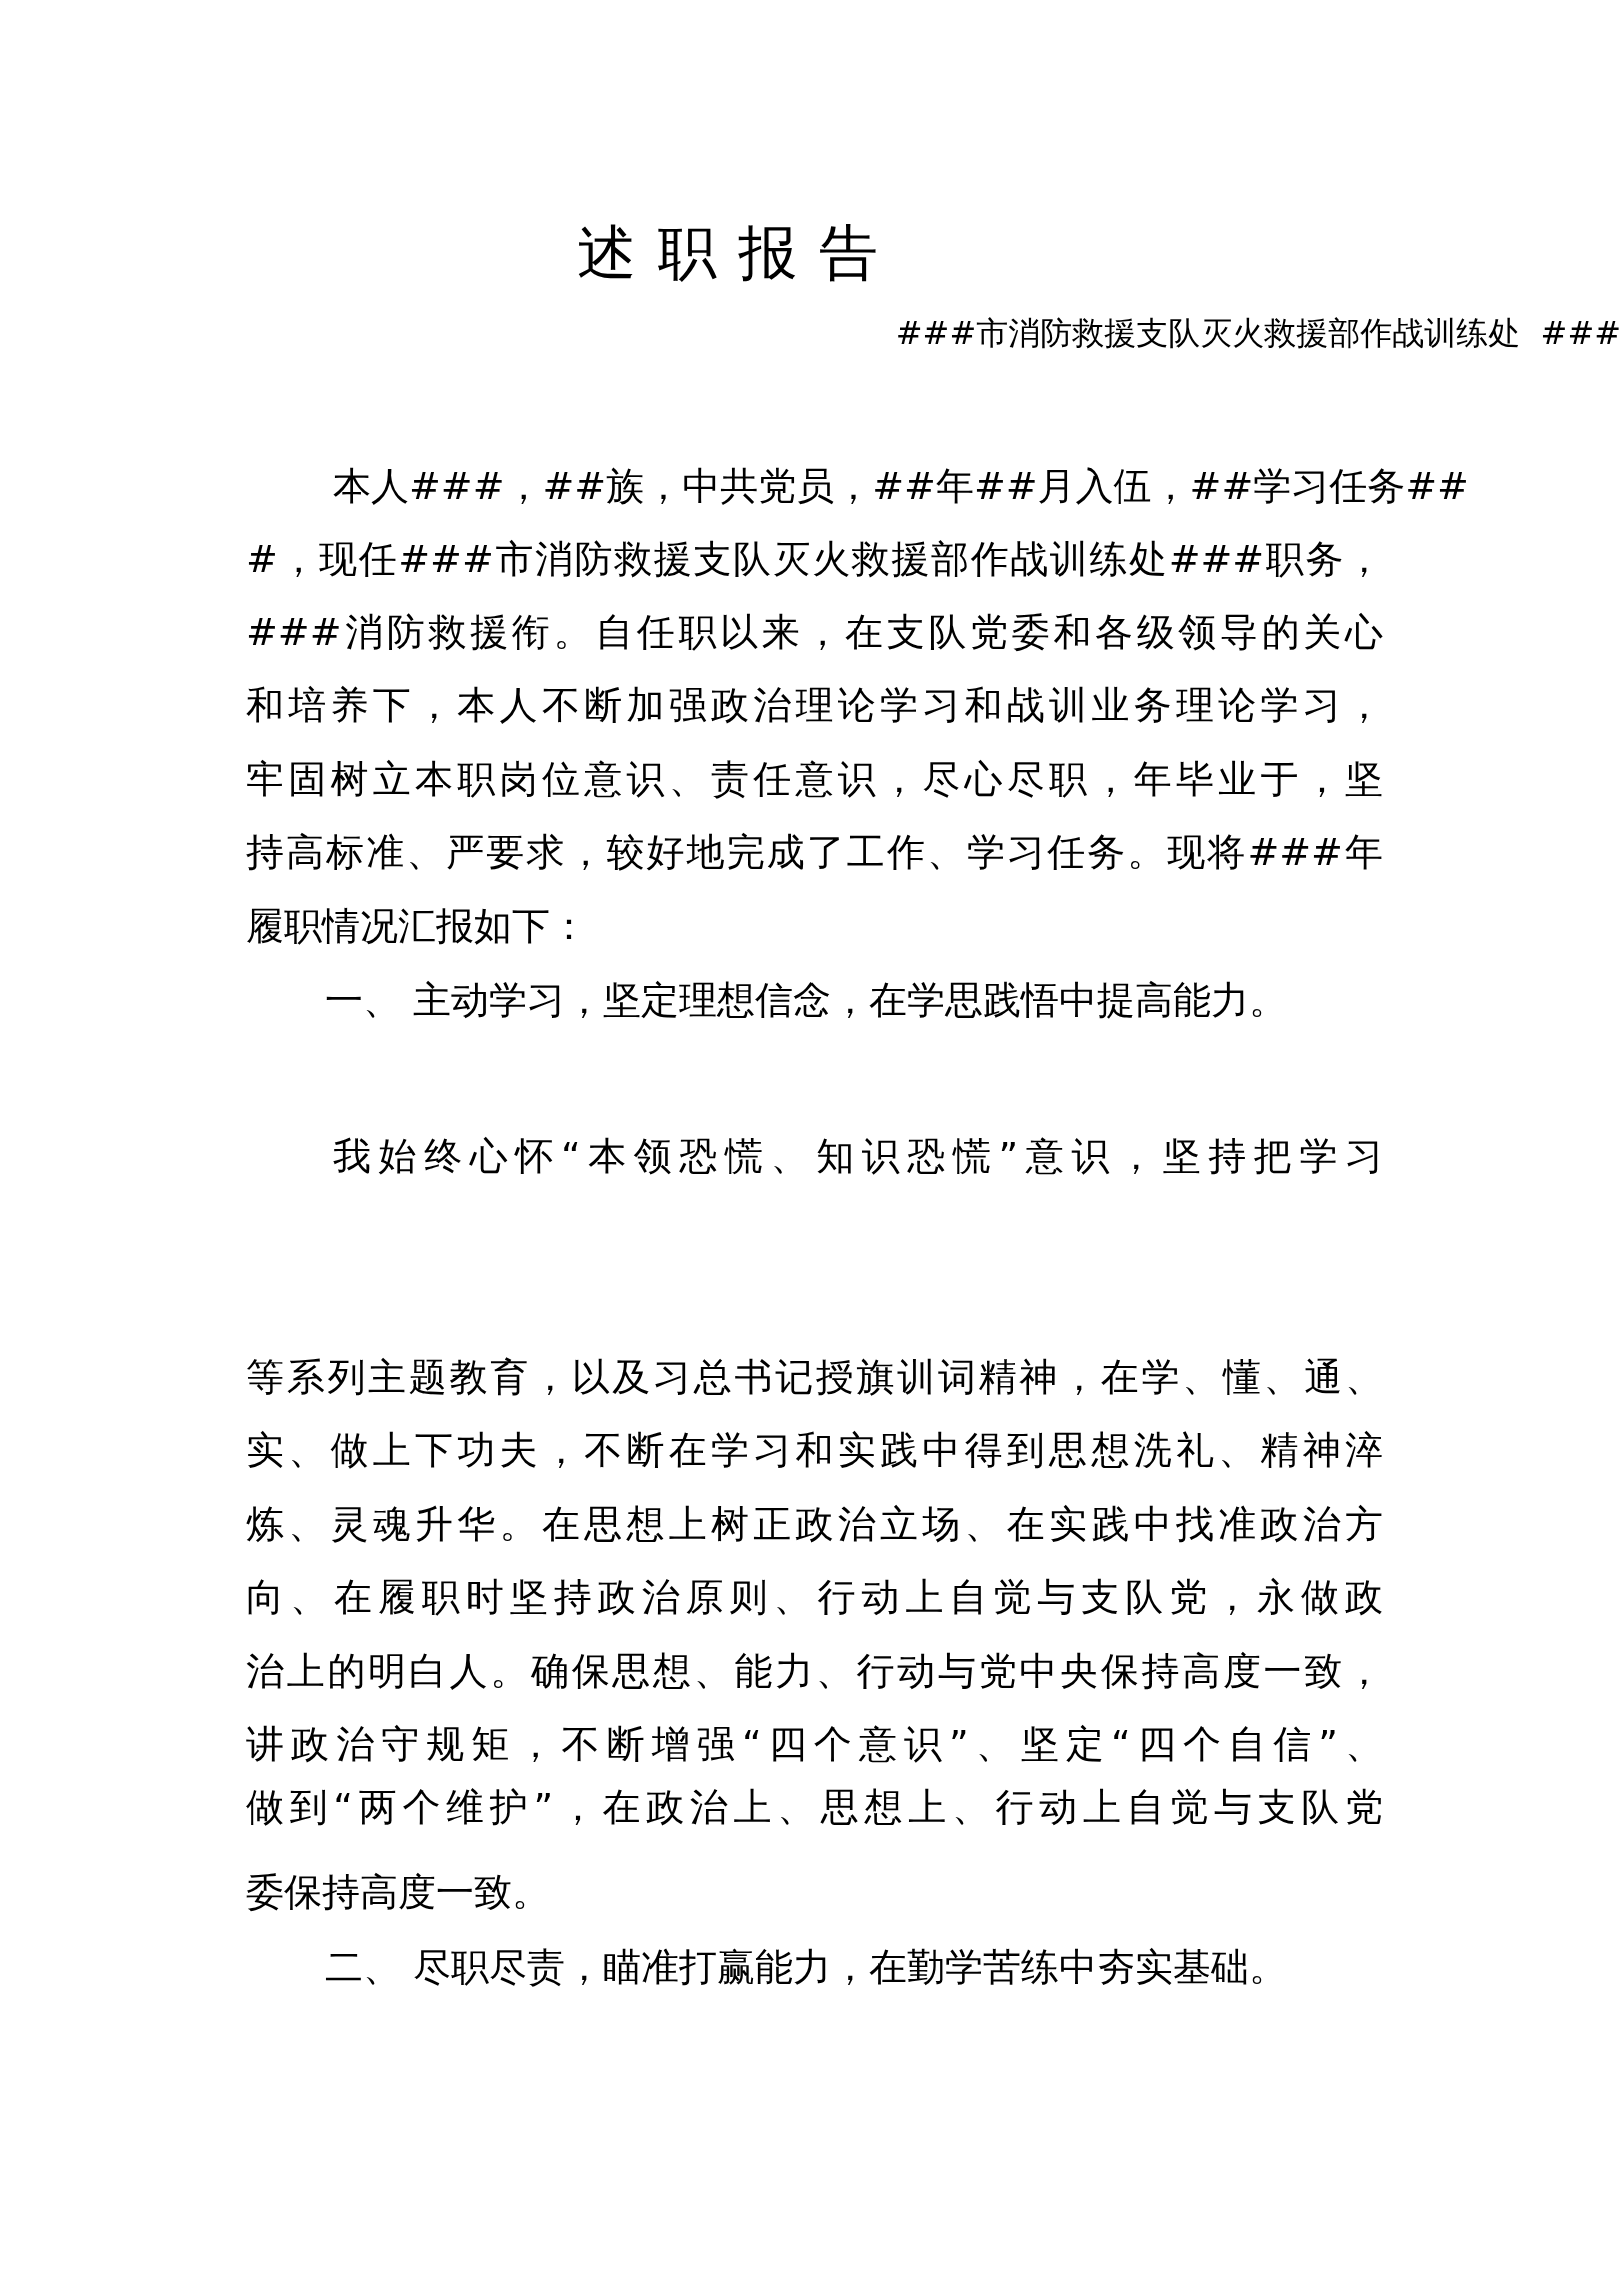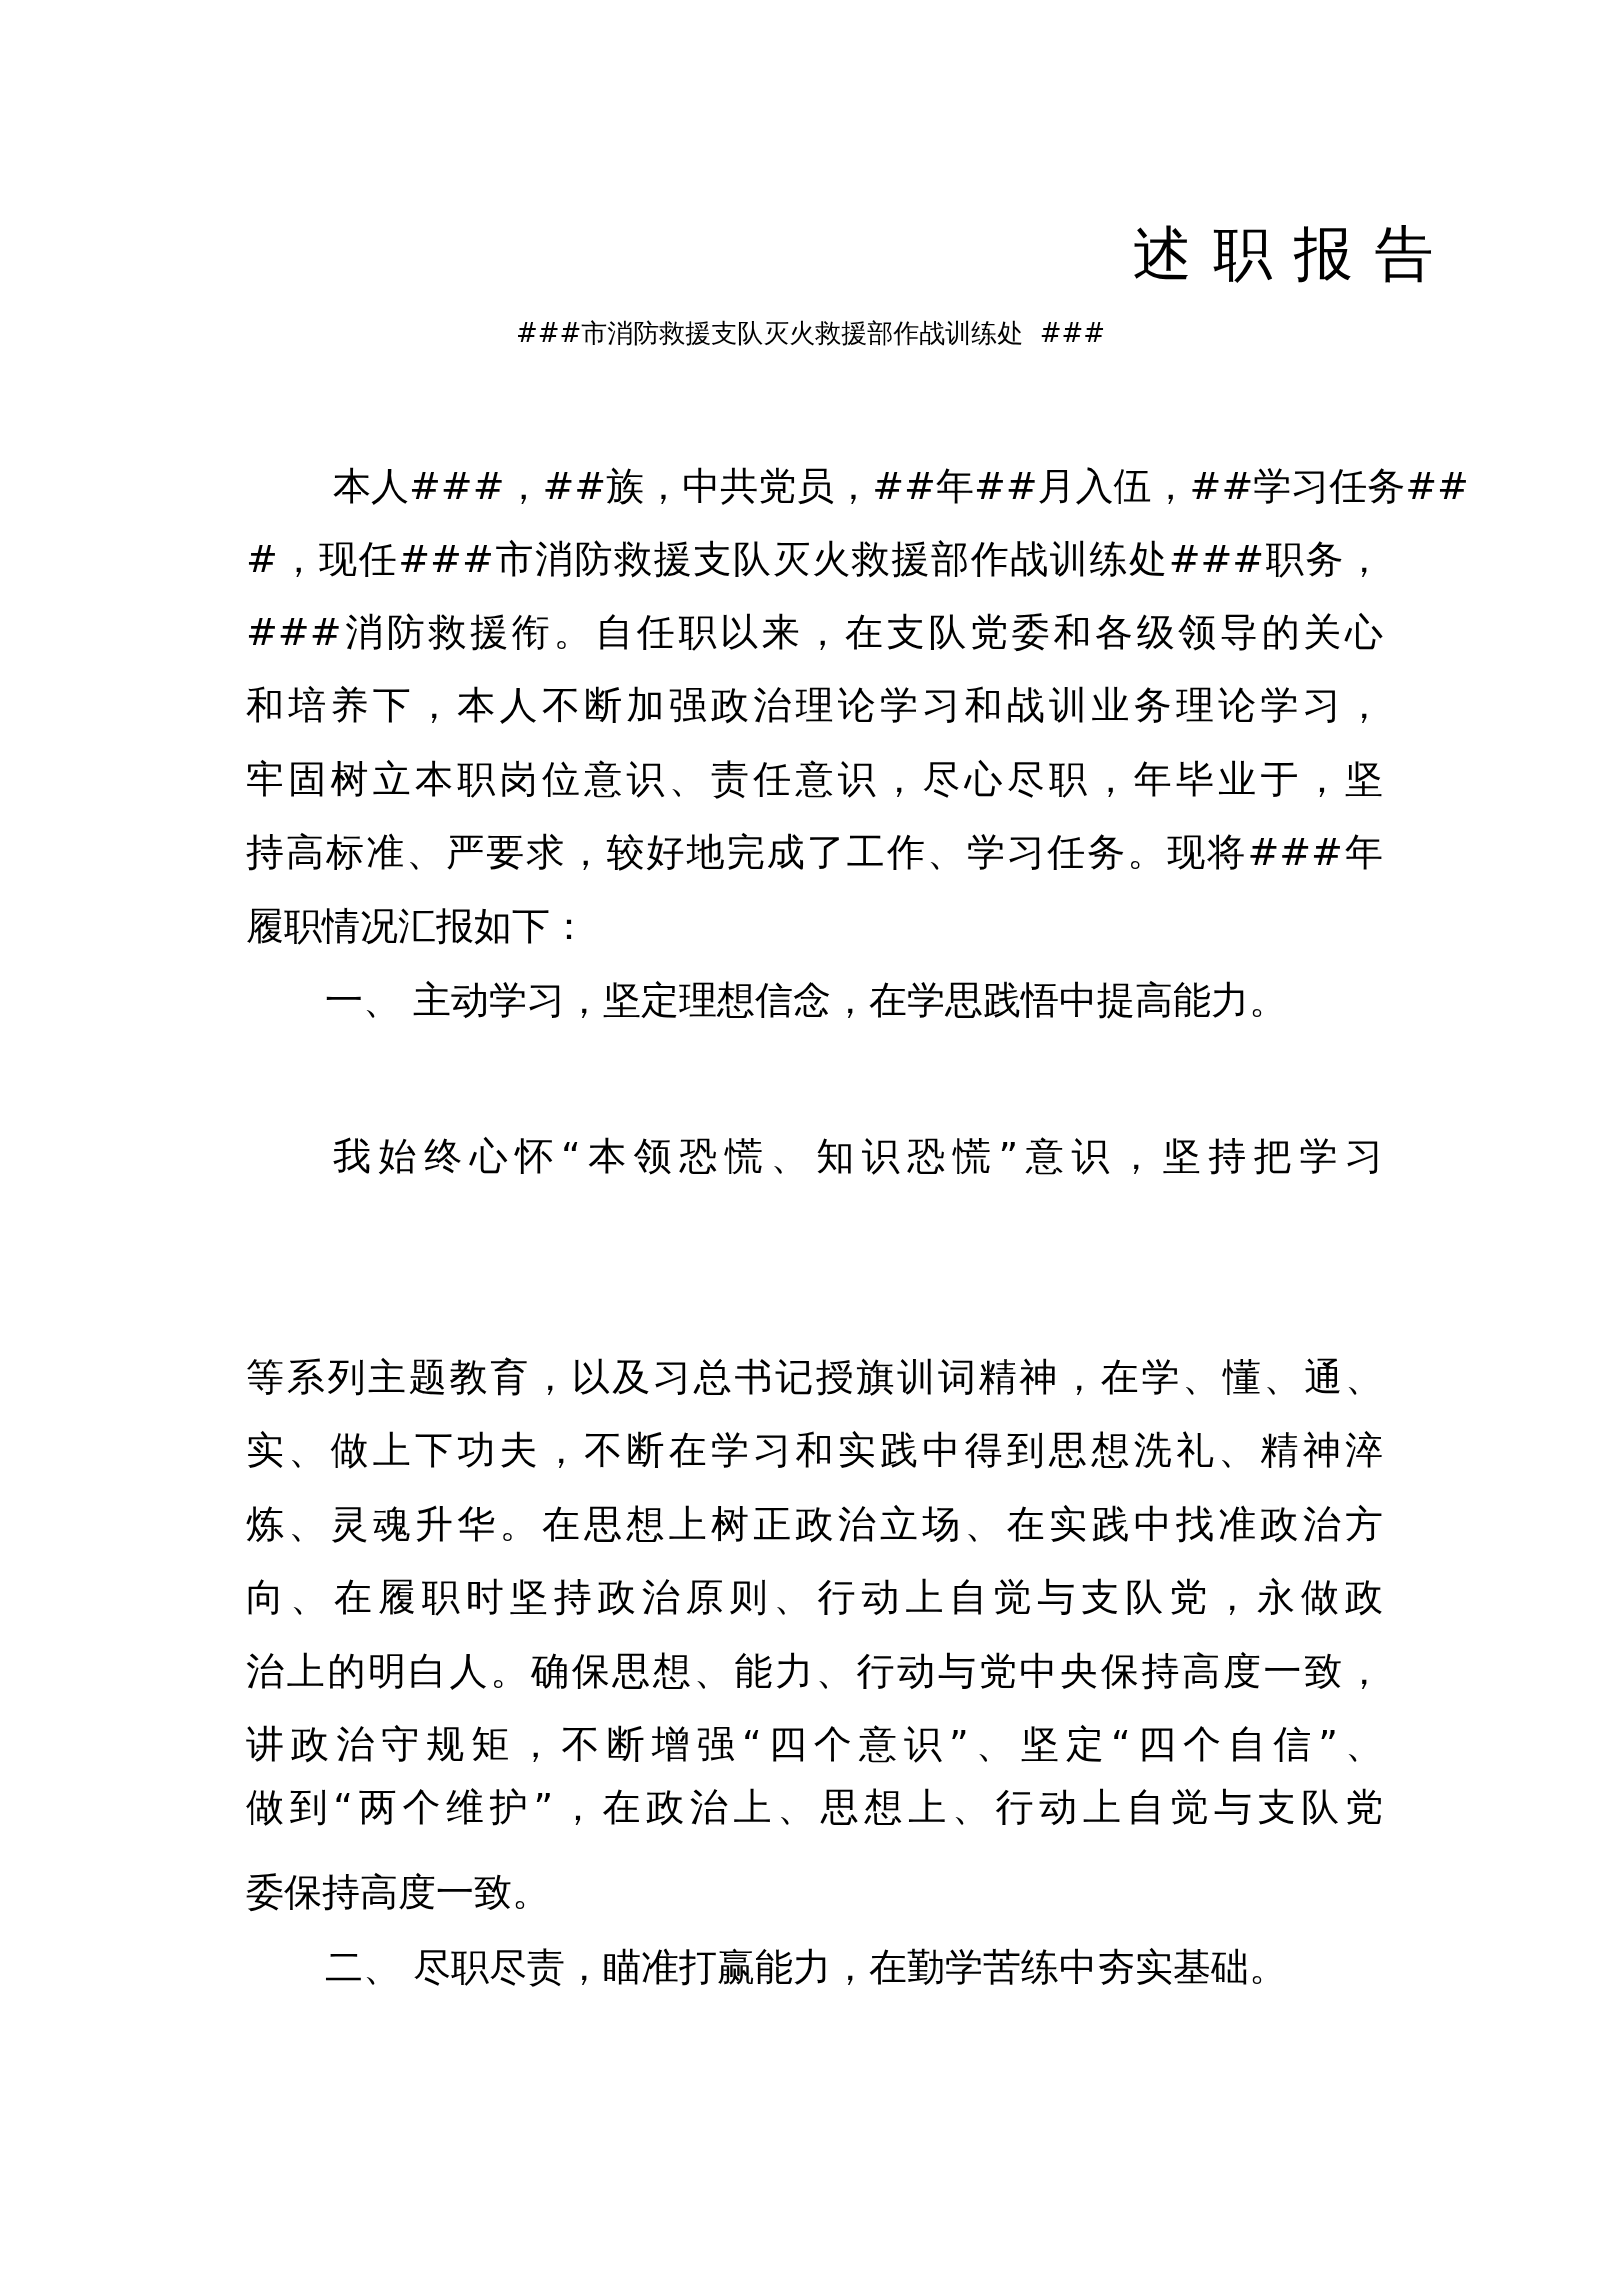--- a/index.html
+++ b/index.html
@@ -1,22 +1,22 @@
 <!DOCTYPE html>
 <html><head>
   <meta charset="utf-8">
   <style>
     html, body { margin: 0; padding: 0; background: #ffffff; }
     body { width: 1621px; height: 2293px; position: relative; overflow: hidden;
            font-family: "DejaVu Sans", "Liberation Sans", sans-serif; color: #000; }
     .page { position: absolute; left: 0; top: 0; width: 1621px; height: 2293px; background: #fff; }
-    .title { position: absolute; left: 0; width: 1455px; top: 218px; text-align: right;
-             font-size: 59px; letter-spacing: 21.6px; line-height: 71px; text-indent: 21.6px; }
-    .subtitle { position: absolute; left: 0; width: 1621px; top: 310px; text-align: center;
-                font-size: 26px; line-height: 47px; white-space: pre; }
+    .title { position: absolute; left: 0; width: 1455px; top: 218px; text-align: center;
+             font-size: 59px; letter-spacing: 21.6px; line-height: 71px; text-indent: 21.6px; font-family: Liberation Serif, serif; }
+    .subtitle { position: absolute; left: 0; width: 1621px; top: 310px; text-align: right;
+                font-size: 32px; line-height: 47px; white-space: pre; }
     .line { position: absolute; left: 246px; width: 1137px; font-size: 38px; line-height: 47px;
             white-space: nowrap; text-align: justify; text-align-last: justify; }
     .line.last { text-align-last: left; }
     .line.indent { left: 333px; width: 1050px; }
     .line.heading { left: 325px; width: 1073px; text-align-last: left; white-space: pre; }
   </style>
 </head>
 <body>
 
 <div class="page">

